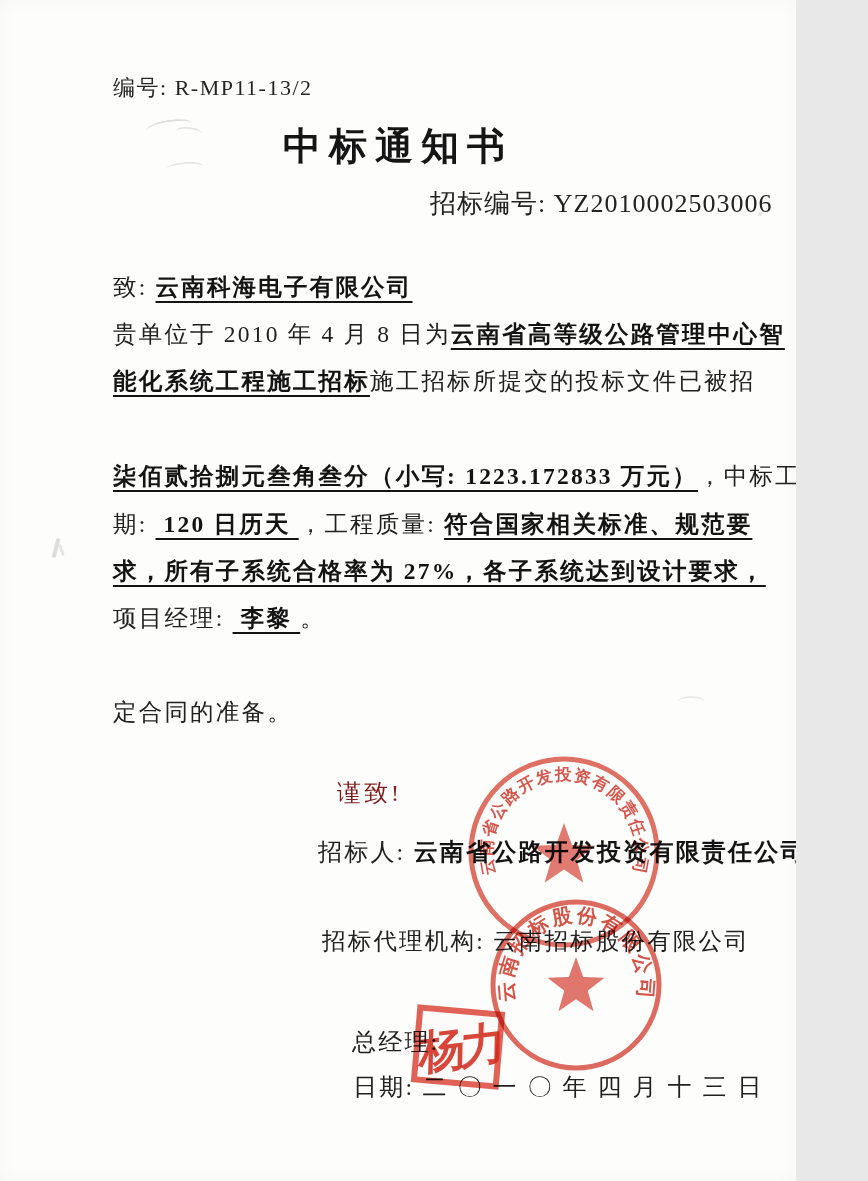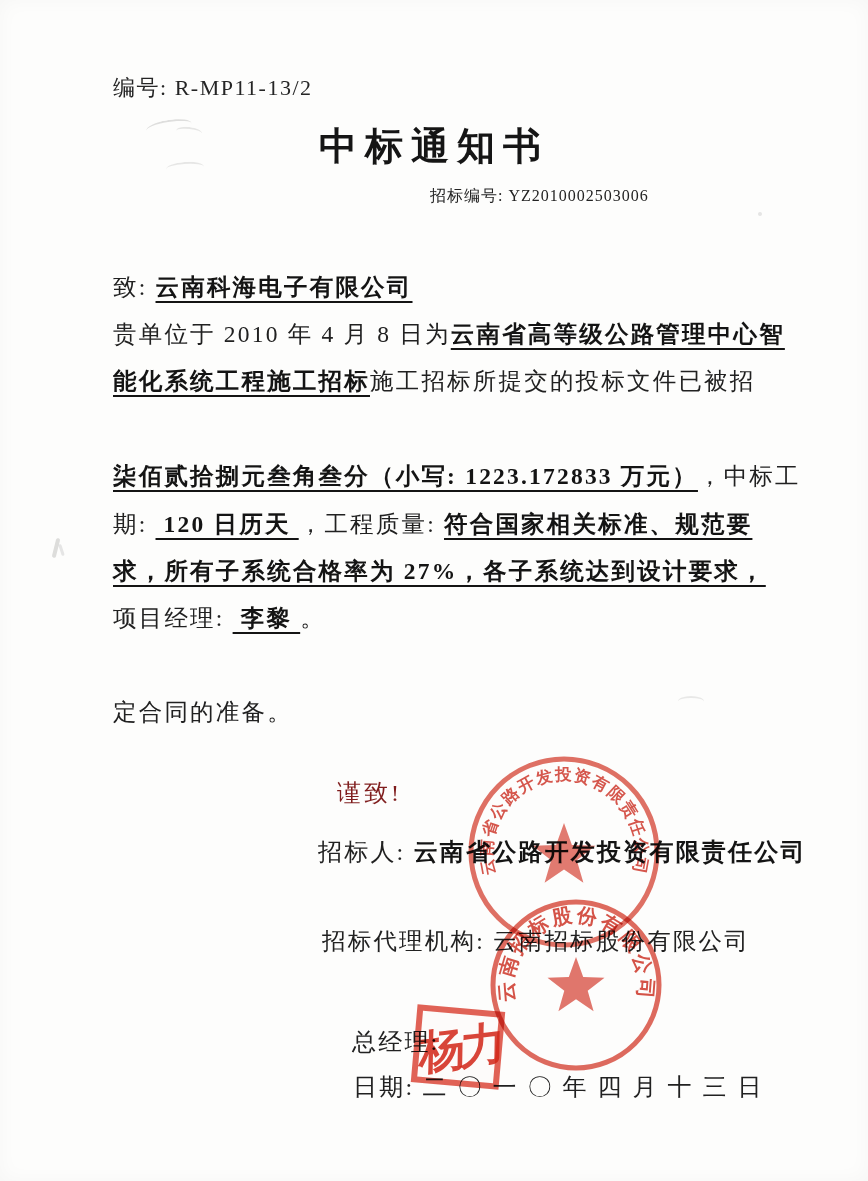--- a/index.html
+++ b/index.html
@@ -1,24 +1,24 @@
 <!DOCTYPE html>
 <html><head>
 <meta charset="utf-8">
 <style>
   html,body{margin:0;padding:0;background:#e8e8e8;}
   .page{
-    position:relative;width:868px;height:1181px;background:#fdfdfc;
+    position:relative;width:796px;height:1181px;background:#fdfdfc;
     font-family:"Liberation Serif","DejaVu Serif",serif;color:#222;
     overflow:hidden;box-shadow:inset 0 0 20px rgba(0,0,0,0.03);
   }
   .abs{position:absolute;}
   .doc-number{left:113px;top:73px;font-size:22px;letter-spacing:1.5px;white-space:pre;color:#252525;}
   .title{left:0;top:121px;width:100%;text-align:center;font-size:38px;font-weight:bold;letter-spacing:8px;color:#151515;}
-  .bid-number{left:430px;top:186px;font-size:16px;letter-spacing:1px;white-space:pre;color:#232323;}
+  .bid-number{left:430px;top:186px;font-size:26px;letter-spacing:1px;white-space:pre;color:#232323;}
   .bl{left:113px;font-size:23.5px;letter-spacing:2.2px;white-space:pre;color:#212121;line-height:1.25;}
   .bu{font-weight:bold;color:#141414;text-decoration:underline;text-decoration-thickness:2px;text-underline-offset:6px;}
   .b{font-weight:bold;color:#141414;}
   .salute{left:337px;top:777px;font-size:24px;letter-spacing:3px;color:#7f1d1d;}
   .sig-line{font-size:24px;letter-spacing:2.2px;white-space:pre;color:#212121;margin-left:30px;}
   .date-val{letter-spacing:11px;}
   
   .seal{position:absolute;mix-blend-mode:multiply;pointer-events:none;}
   .sig-stamp{
     position:absolute;left:414px;top:1008px;width:76px;height:66px;

